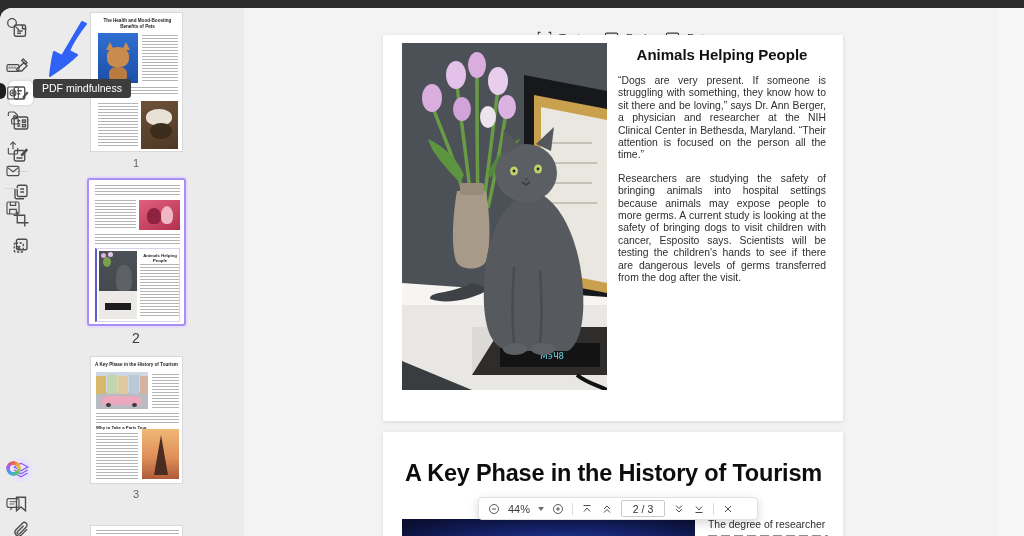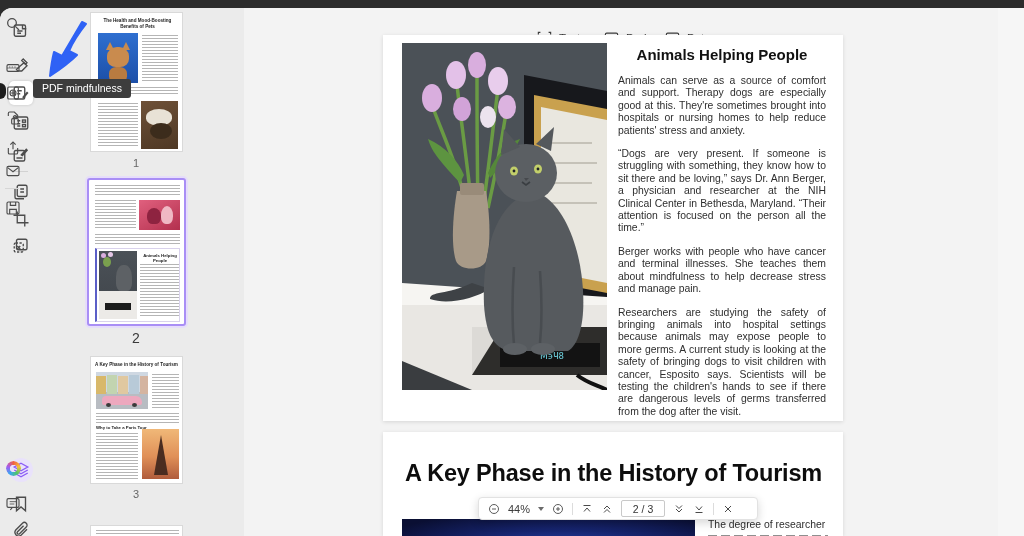--- a/index.html
+++ b/index.html
@@ -365,23 +365,21 @@
       <ellipse cx="141" cy="306" rx="12" ry="6" fill="#5d6165"></ellipse>
       <ellipse cx="112" cy="128" rx="4" ry="4.6" fill="#c2cf6a"></ellipse>
       <ellipse cx="136" cy="126" rx="4" ry="4.6" fill="#c2cf6a"></ellipse>
       <circle cx="112" cy="128" r="1.4" fill="#20232a"></circle>
       <circle cx="136" cy="126" r="1.4" fill="#20232a"></circle>
       <path d="M120,139 l4,3 l4,-3" stroke="#3a3e42" stroke-width="1.6" fill="none"></path>
       <path d="M122,135 l2,3 l3,-3" fill="#46494d"></path>
     </svg>
     <div class="col">
       <h1>Animals Helping People</h1>
-      <p>Animals can serve as a source of comfort and support. Therapy dogs are especially good at this. They're sometimes brought into hospitals or nursing homes to help reduce patients' stress and anxiety.</p>
       <p>“Dogs are very present. If someone is struggling with something, they know how to sit there and be loving,” says Dr. Ann Berger, a physician and researcher at the NIH Clinical Center in Bethesda, Maryland. “Their attention is focused on the person all the time.”</p>
-      <p>Berger works with people who have cancer and terminal illnesses. She teaches them about mindfulness to help decrease stress and manage pain.</p>
       <p>Researchers are studying the safety of bringing animals into hospital settings because animals may expose people to more germs. A current study is looking at the safety of bringing dogs to visit children with cancer, Esposito says. Scientists will be testing the children's hands to see if there are dangerous levels of germs transferred from the dog after the visit.</p>
     </div>
   </div>
 
   <div class="doc-page page3">
     <h1>A Key Phase in the History of Tourism</h1>
     <div class="blue-img"></div>
     <div class="p3col">
       <span>The degree of researcher</span>
       <div class="cutline"></div>

